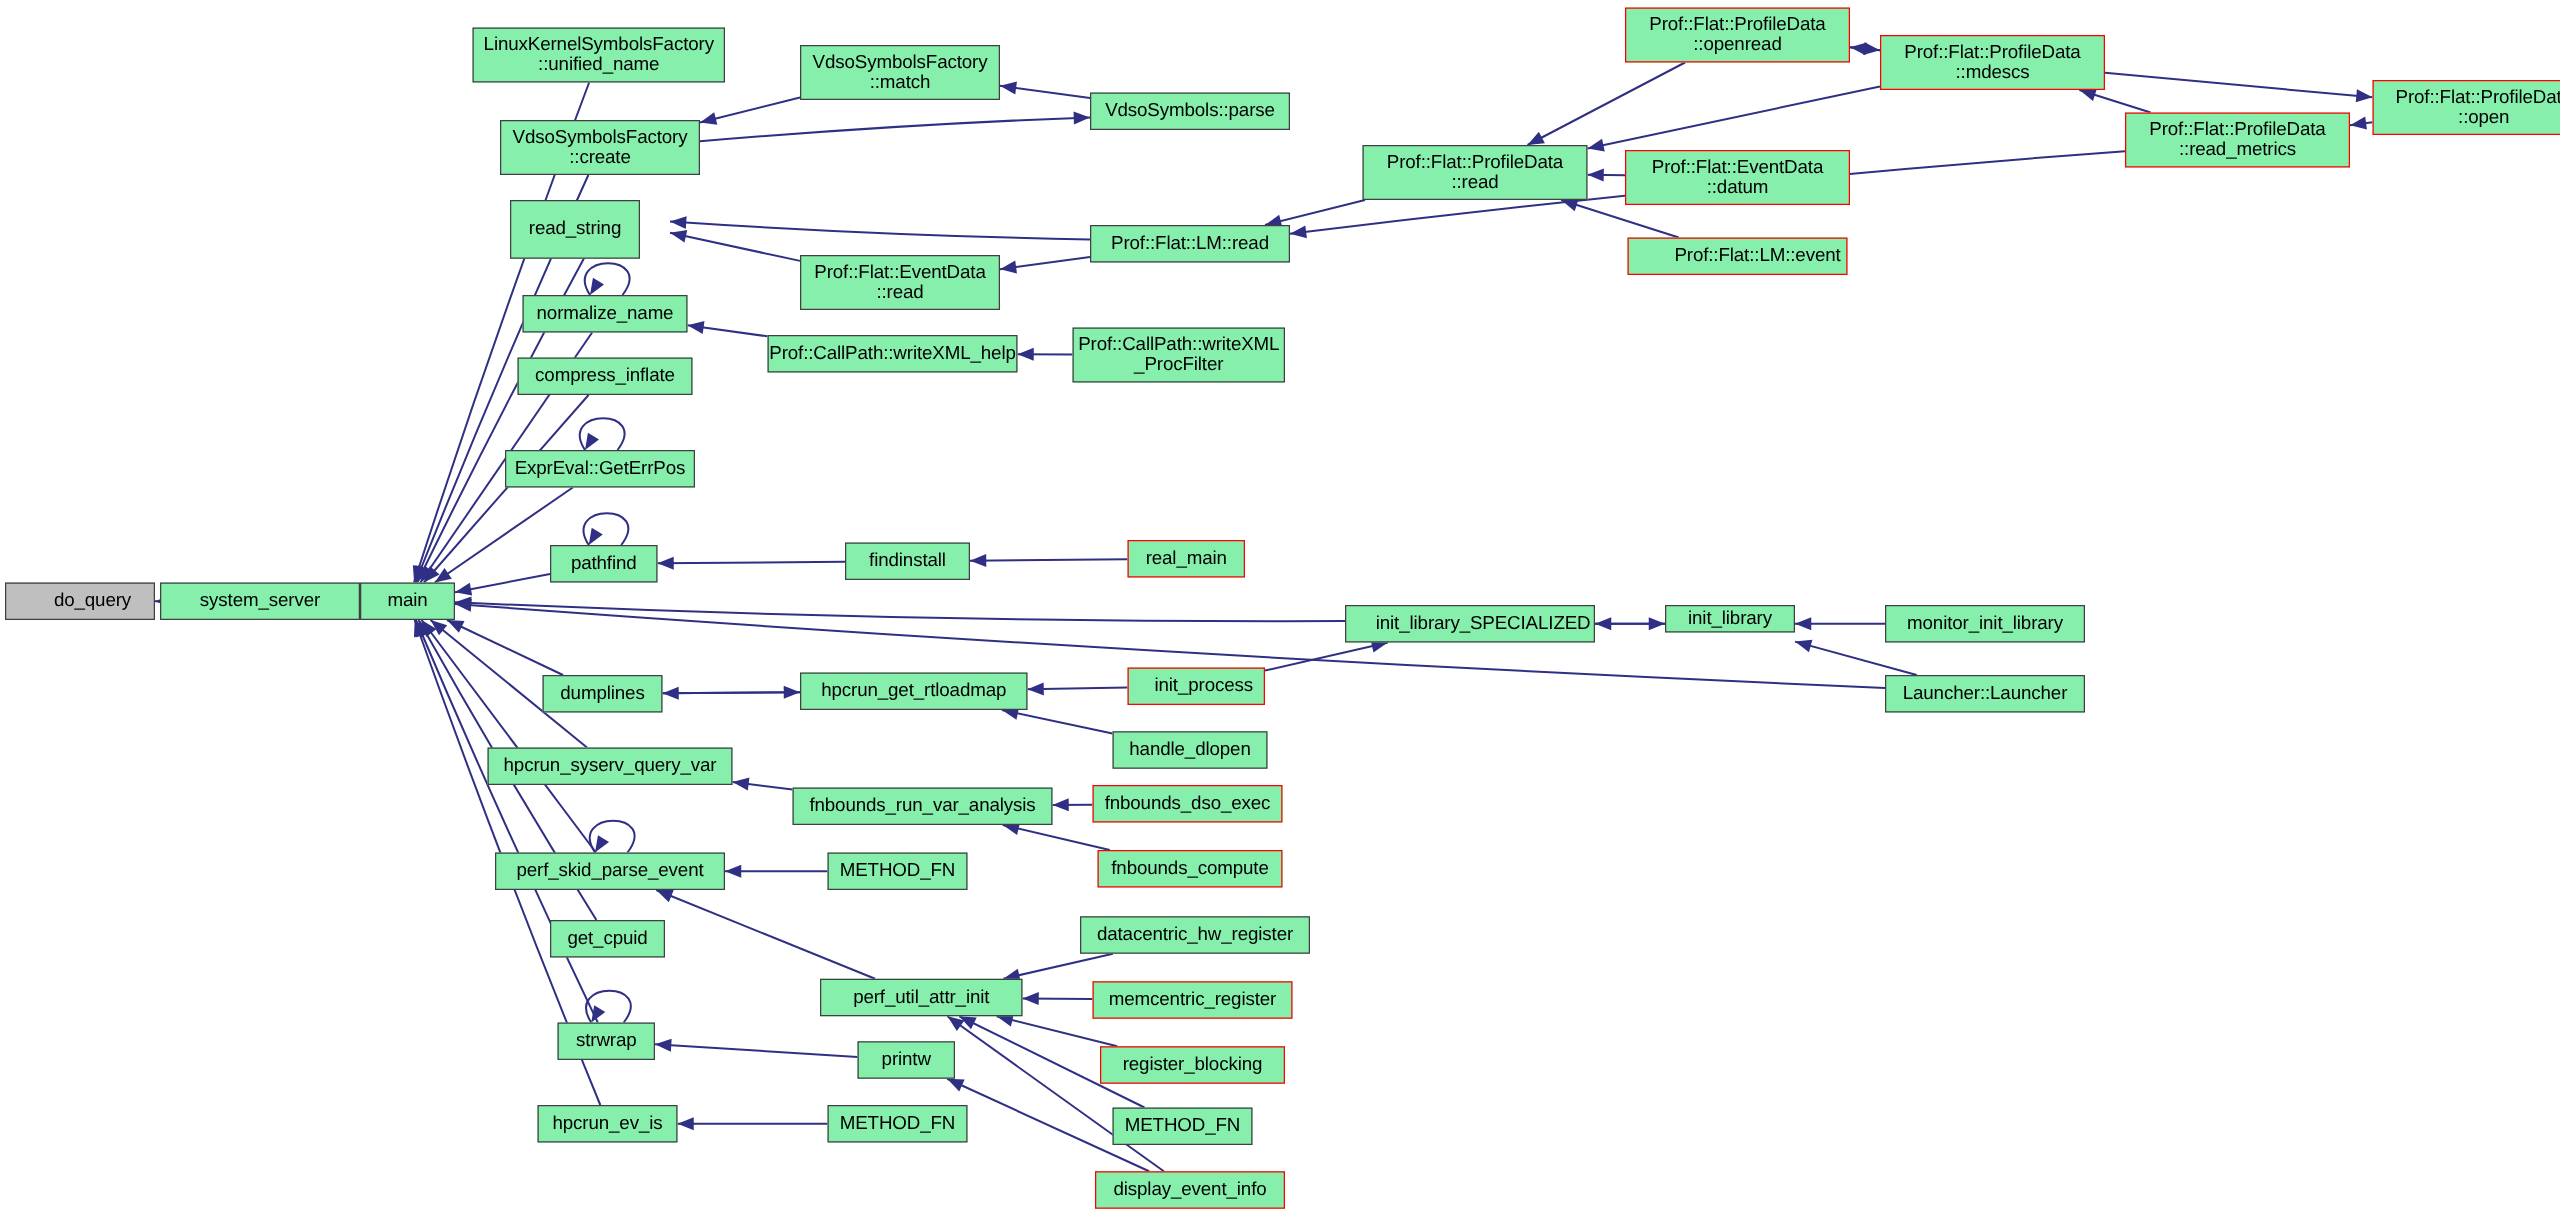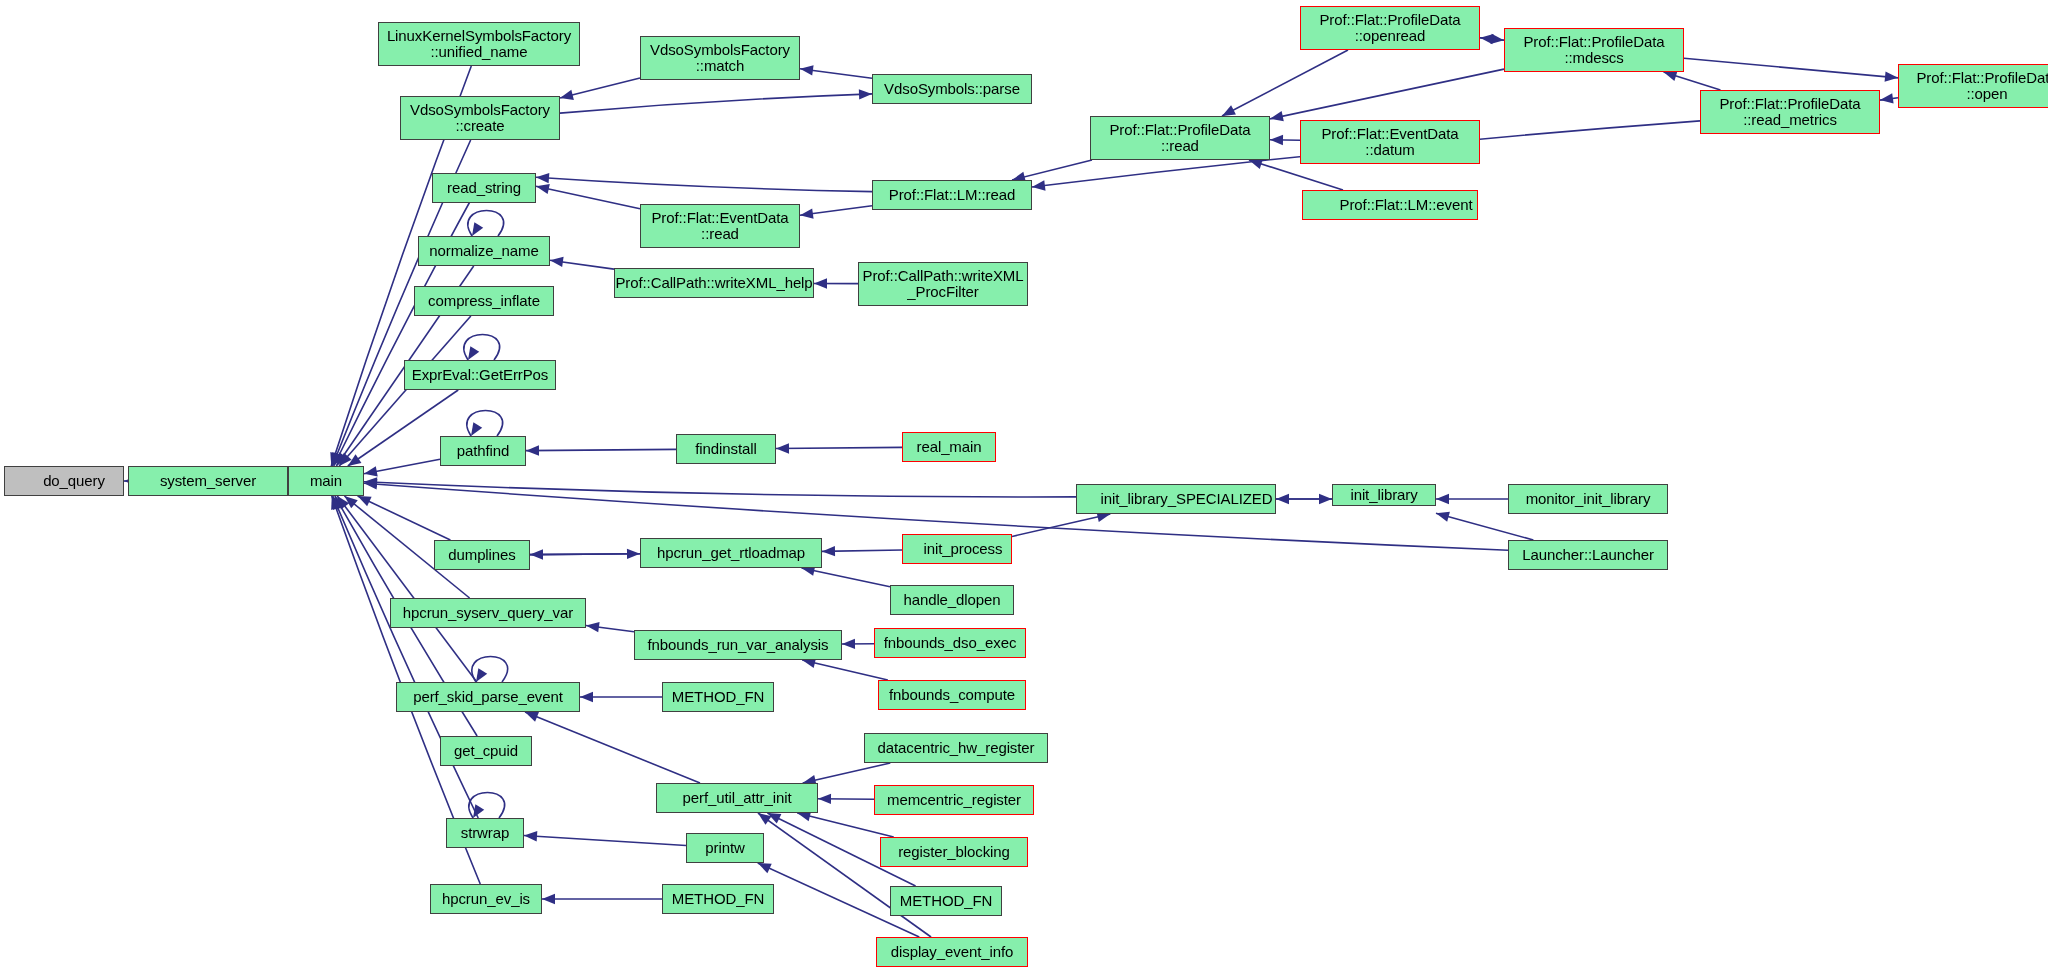--- a/index.html
+++ b/index.html
@@ -329,21 +329,21 @@
       <div class="node shaded" style="left: 4px; top: 466px; width: 120px; height: 30px;"><span class="lbl">do_query</span></div>
       <div class="node" style="left: 128px; top: 466px; width: 160px; height: 30px;"><span class="lbl">system_server</span></div>
       <div class="node" style="left: 288px; top: 466px; width: 76px; height: 30px;"><span class="lbl">main</span></div>
       <div class="node" style="left: 378px; top: 22px; width: 202px; height: 44px;"><span class="lbl">LinuxKernelSymbolsFactory
 ::unified_name</span></div>
       <div class="node" style="left: 400px; top: 96px; width: 160px; height: 44px;"><span class="lbl">VdsoSymbolsFactory
 ::create</span></div>
       <div class="node" style="left: 640px; top: 36px; width: 160px; height: 44px;"><span class="lbl">VdsoSymbolsFactory
 ::match</span></div>
       <div class="node" style="left: 872px; top: 74px; width: 160px; height: 30px;"><span class="lbl">VdsoSymbols::parse</span></div>
-      <div class="node" style="left: 432px; top: 160px; width: 104px; height: 30px; margin-top: 13px;"><span class="lbl">read_string</span></div>
+      <div class="node" style="left: 408px; top: 160px; width: 104px; height: 47px;"><span class="lbl">read_string</span></div>
       <div class="node" style="left: 418px; top: 236px; width: 132px; height: 30px;"><span class="lbl">normalize_name</span></div>
       <div class="node" style="left: 414px; top: 286px; width: 140px; height: 30px;"><span class="lbl">compress_inflate</span></div>
       <div class="node" style="left: 404px; top: 360px; width: 152px; height: 30px;"><span class="lbl">ExprEval::GetErrPos</span></div>
       <div class="node" style="left: 640px; top: 204px; width: 160px; height: 44px;"><span class="lbl">Prof::Flat::EventData
 ::read</span></div>
       <div class="node" style="left: 872px; top: 180px; width: 160px; height: 30px;"><span class="lbl">Prof::Flat::LM::read</span></div>
       <div class="node" style="left: 614px; top: 268px; width: 200px; height: 30px;"><span class="lbl">Prof::CallPath::writeXML_help</span></div>
       <div class="node" style="left: 858px; top: 262px; width: 170px; height: 44px; align-items: center;"><span class="lbl">Prof::CallPath::writeXML
 _ProcFilter</span></div>
       <div class="node" style="left: 1090px; top: 116px; width: 180px; height: 44px;"><span class="lbl">Prof::Flat::ProfileData

